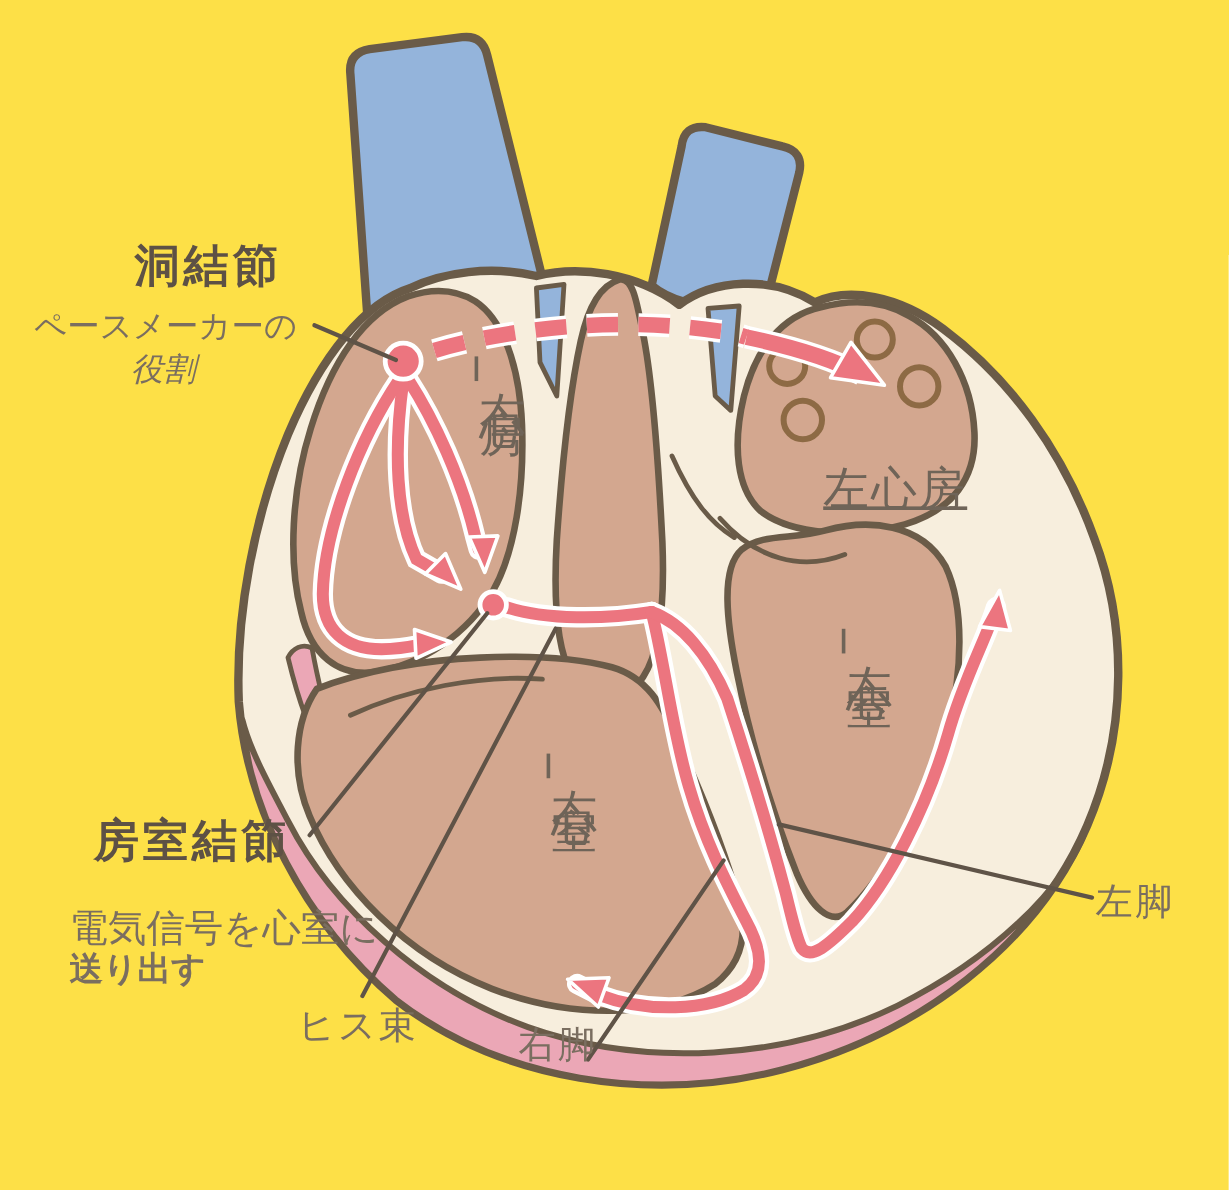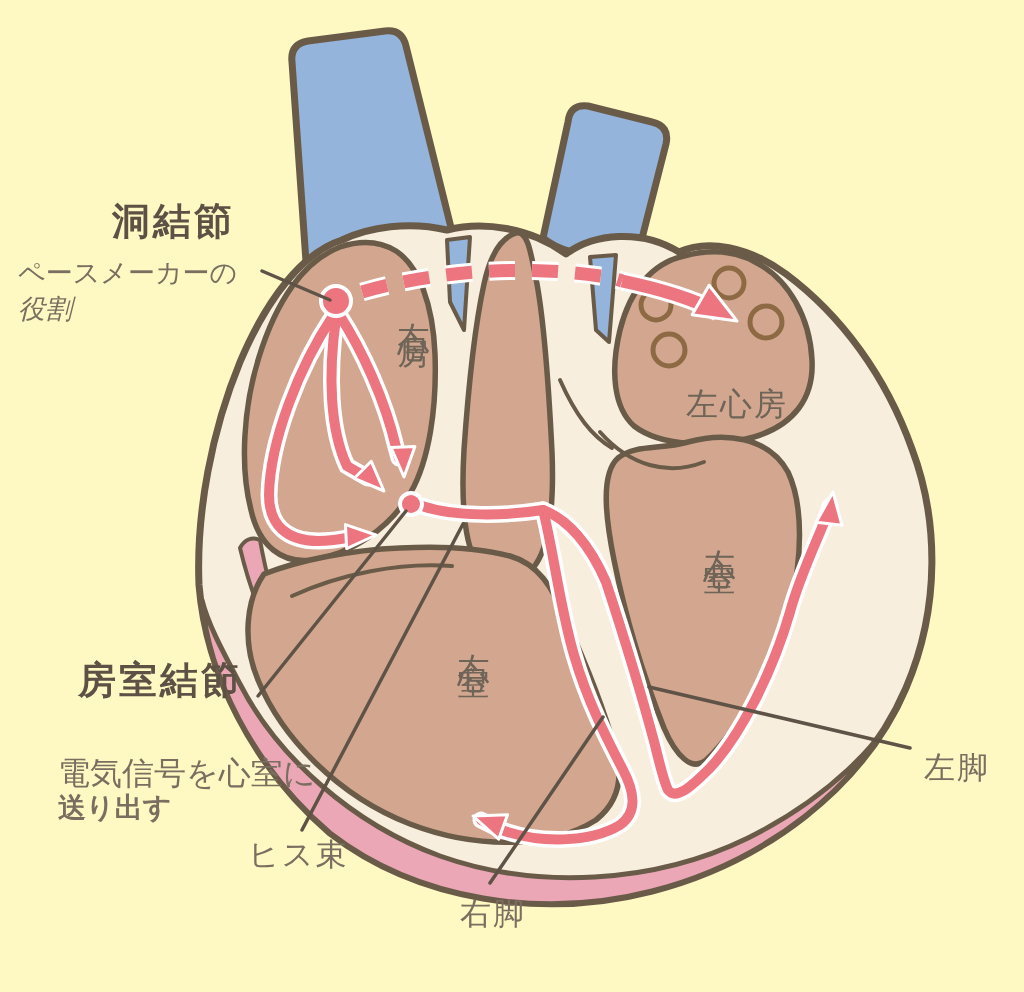--- a/index.html
+++ b/index.html
@@ -1,25 +1,25 @@
 <!DOCTYPE html>
 <html><head>
 <meta charset="utf-8">
 <style>
   html,body{margin:0;padding:0;background:#fff;}
   #stage{
-    position:relative;width:1024px;height:992px;background:#fef9c3;overflow:hidden;
+    position:relative;width:1024px;height:992px;background:#fde047;overflow:hidden;
     font-family:"DejaVu Sans","Liberation Sans",sans-serif;
   }
   #art{position:absolute;left:0;top:0;}
   .lbl{position:absolute;color:#7a6e60;line-height:1.25;white-space:nowrap;}
   .heading{color:#5d5145;font-weight:bold;font-size:38px;letter-spacing:3px;}
   .desc{font-size:27px;color:#7a6e60;}
-  .desc-right{text-align:left;}
-  .chamber{color:#6f6458;font-size:32px;letter-spacing:2px;}
+  .desc-right{text-align:center;}
+  .chamber{color:#6f6458;font-size:38px;letter-spacing:2px;text-decoration:underline;}
   .vert{writing-mode:vertical-rl;text-orientation:upright;letter-spacing:0.18em;}
   .small-label{font-size:31px;color:#7a6e60;letter-spacing:2px;}
 </style>
 </head>
 <body>
 
 <div id="stage">
 
   <svg id="art" width="1024" height="992" viewBox="0 0 1024 992">
 
@@ -135,20 +135,20 @@
 
   <div class="lbl heading" style="left:112px;top:198px;">洞結節</div>
   <div class="lbl desc desc-right" style="left:18px;top:256px;width:240px;">ペースメーカーの</div>
   <div class="lbl desc desc-right" style="left:18px;top:292px;width:236px;font-style:italic;">役割</div>
 
   <div class="lbl chamber vert" style="left:394px;top:297px;">右心房</div>
   <div class="lbl chamber" style="left:686px;top:384px;">左心房</div>
   <div class="lbl chamber vert" style="left:700px;top:524px;">左心室</div>
   <div class="lbl chamber vert" style="left:454px;top:628px;">右心室</div>
 
-  <div class="lbl heading" style="left:78px;top:657px;">房室結節</div>
+  <div class="lbl heading" style="left:78px;top:677px;">房室結節</div>
   <div class="lbl desc" style="left:58px;top:753px;font-size:32px;">電気信号を心室に</div>
   <div class="lbl desc" style="left:58px;top:790px;font-size:28px;font-weight:bold;">送り出す</div>
 
   <div class="lbl small-label" style="left:248px;top:836px;font-family:Liberation Serif, serif;">ヒス束</div>
-  <div class="lbl small-label" style="left:432px;top:894px;margin-left:28px;">右脚</div>
-  <div class="lbl small-label" style="left:913px;top:748px;margin-left:11px;">左脚</div>
+  <div class="lbl small-label" style="left:432px;top:852px;">右脚</div>
+  <div class="lbl small-label" style="left:913px;top:733px;">左脚</div>
 </div>
 
 </body></html>

